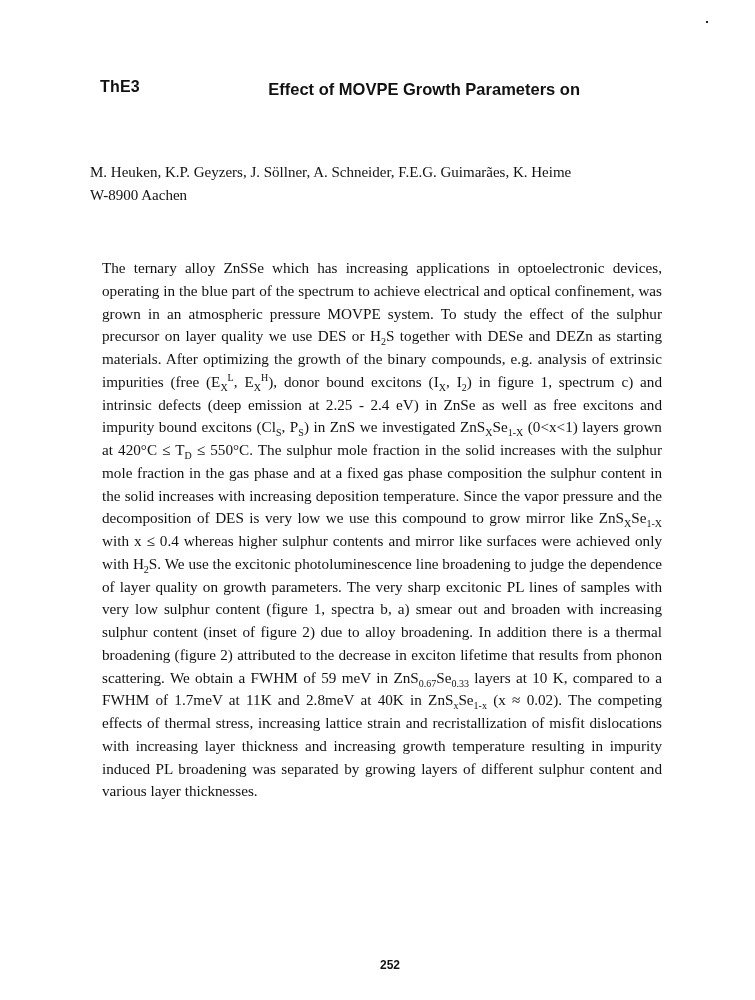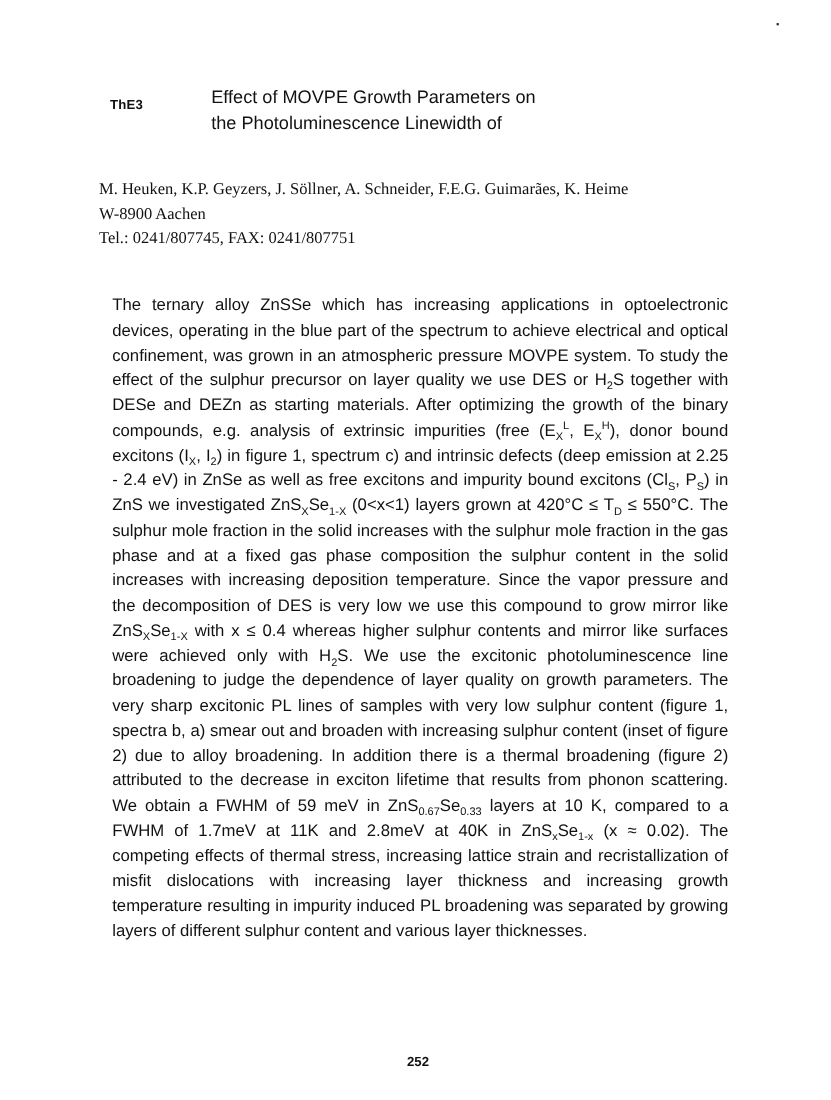--- a/index.html
+++ b/index.html
@@ -10,34 +10,34 @@
   body {
     width: 755px;
     height: 1000px;
     position: relative;
     overflow: hidden;
     color: #111111;
   }
   .session-code {
     position: absolute;
     left: 100px;
-    top: 88px;
+    top: 78px;
     font-family: "Liberation Sans", sans-serif;
     font-weight: bold;
-    font-size: 12px;
+    font-size: 16px;
     letter-spacing: 0.2px;
   }
   .title {
     position: absolute;
-    left: 192px;
+    left: 180px;
     top: 78px;
     width: 400px;
-    text-align: left;
+    text-align: right;
     font-family: "Liberation Sans", sans-serif;
-    font-weight: normal;
+    font-weight: bold;
     font-size: 16.5px;
     line-height: 23px;
   }
   .title sub {
     font-size: 10px;
     vertical-align: -3px;
     line-height: 0;
   }
   .authors {
     position: absolute;
@@ -45,34 +45,34 @@
     top: 161px;
     width: 590px;
     text-align: left;
     font-family: "Liberation Serif", serif;
     font-size: 15px;
     line-height: 22.5px;
   }
   .abstract {
     position: absolute;
     left: 102px;
-    top: 267px;
+    top: 257px;
     width: 560px;
-    font-family: Liberation Sans, sans-serif;
+    font-family: Liberation Serif, serif;
     font-size: 15.2px;
     line-height: 22.75px;
     text-align: justify;
   }
   .abstract sub, .abstract sup {
     font-size: 10px;
     line-height: 0;
   }
   .page-number {
     position: absolute;
-    left: 370px;
+    left: 380px;
     top: 958px;
     font-family: "Liberation Sans", sans-serif;
     font-weight: bold;
     font-size: 12px;
   }
   .scan-dot {
     position: absolute;
     left: 706px;
     top: 21px;
     width: 2px;
@@ -82,24 +82,22 @@
 </style>
 </head>
 <body>
 
 <div class="scan-dot"></div>
 
 <div class="session-code">ThE3</div>
 
 <div class="title">
   <div>Effect of MOVPE Growth Parameters on</div>
-  <div>the Photoluminescence Linewidth of</div>
 </div>
 
 <div class="authors">
   <div>M. Heuken, K.P. Geyzers, J. Söllner, A. Schneider, F.E.G. Guimarães, K. Heime</div>
   <div>W-8900 Aachen</div>
-  <div>Tel.: 0241/807745, FAX: 0241/807751</div>
 </div>
 
 <div class="abstract"><span>The ternary alloy ZnSSe which has increasing applications in optoelectronic devices, operating in the blue part of the spectrum to achieve electrical and optical confinement, was grown in an atmospheric pressure MOVPE system. To study the effect of the sulphur precursor on layer quality we use DES or H</span><sub>2</sub><span>S together with DESe and DEZn as starting materials. After optimizing the growth of the binary compounds, e.g. analysis of extrinsic impurities (free (E</span><sub>X</sub><sup>L</sup><span>, E</span><sub>X</sub><sup>H</sup><span>), donor bound excitons (I</span><sub>X</sub><span>, I</span><sub>2</sub><span>) in figure 1, spectrum c) and intrinsic defects (deep emission at 2.25 - 2.4 eV) in ZnSe as well as free excitons and impurity bound excitons (Cl</span><sub>S</sub><span>, P</span><sub>S</sub><span>) in ZnS we investigated ZnS</span><sub>X</sub><span>Se</span><sub>1-X</sub><span> (0&lt;x&lt;1) layers grown at 420°C ≤ T</span><sub>D</sub><span> ≤ 550°C. The sulphur mole fraction in the solid increases with the sulphur mole fraction in the gas phase and at a fixed gas phase composition the sulphur content in the solid increases with increasing deposition temperature. Since the vapor pressure and the decomposition of DES is very low we use this compound to grow mirror like ZnS</span><sub>X</sub><span>Se</span><sub>1-X</sub><span> with x ≤ 0.4 whereas higher sulphur contents and mirror like surfaces were achieved only with H</span><sub>2</sub><span>S. We use the excitonic photoluminescence line broadening to judge the dependence of layer quality on growth parameters. The very sharp excitonic PL lines of samples with very low sulphur content (figure 1, spectra b, a) smear out and broaden with increasing sulphur content (inset of figure 2) due to alloy broadening. In addition there is a thermal broadening (figure 2) attributed to the decrease in exciton lifetime that results from phonon scattering. We obtain a FWHM of 59 meV in ZnS</span><sub>0.67</sub><span>Se</span><sub>0.33</sub><span> layers at 10 K, compared to a FWHM of 1.7meV at 11K and 2.8meV at 40K in ZnS</span><sub>x</sub><span>Se</span><sub>1-x</sub><span> (x ≈ 0.02). The competing effects of thermal stress, increasing lattice strain and recristallization of misfit dislocations with increasing layer thickness and increasing growth temperature resulting in impurity induced PL broadening was separated by growing layers of different sulphur content and various layer thicknesses.</span></div>
 
 <div class="page-number">252</div>
 
 </body></html>

